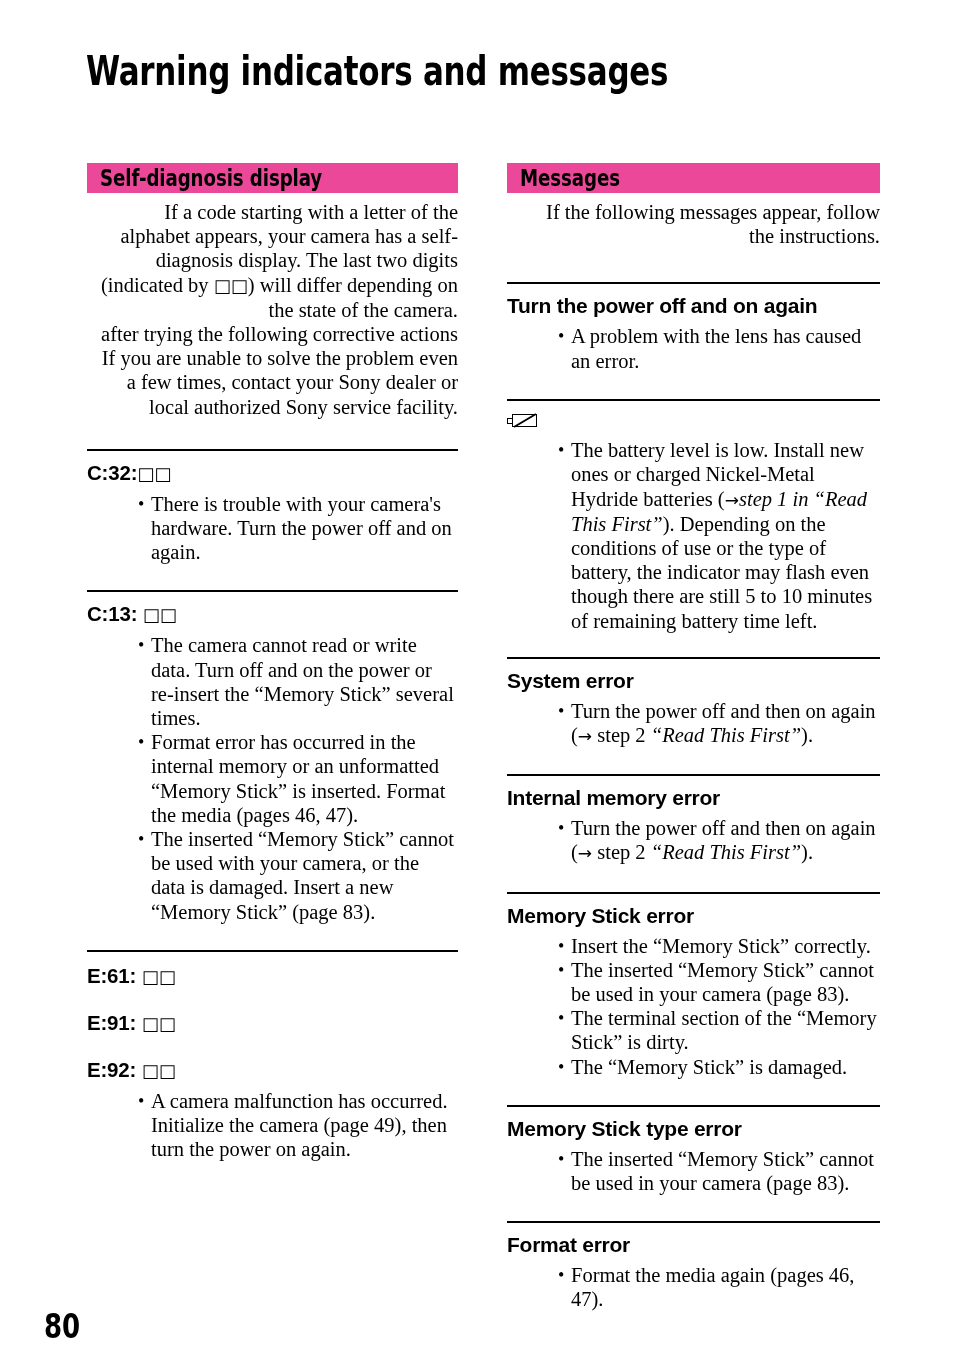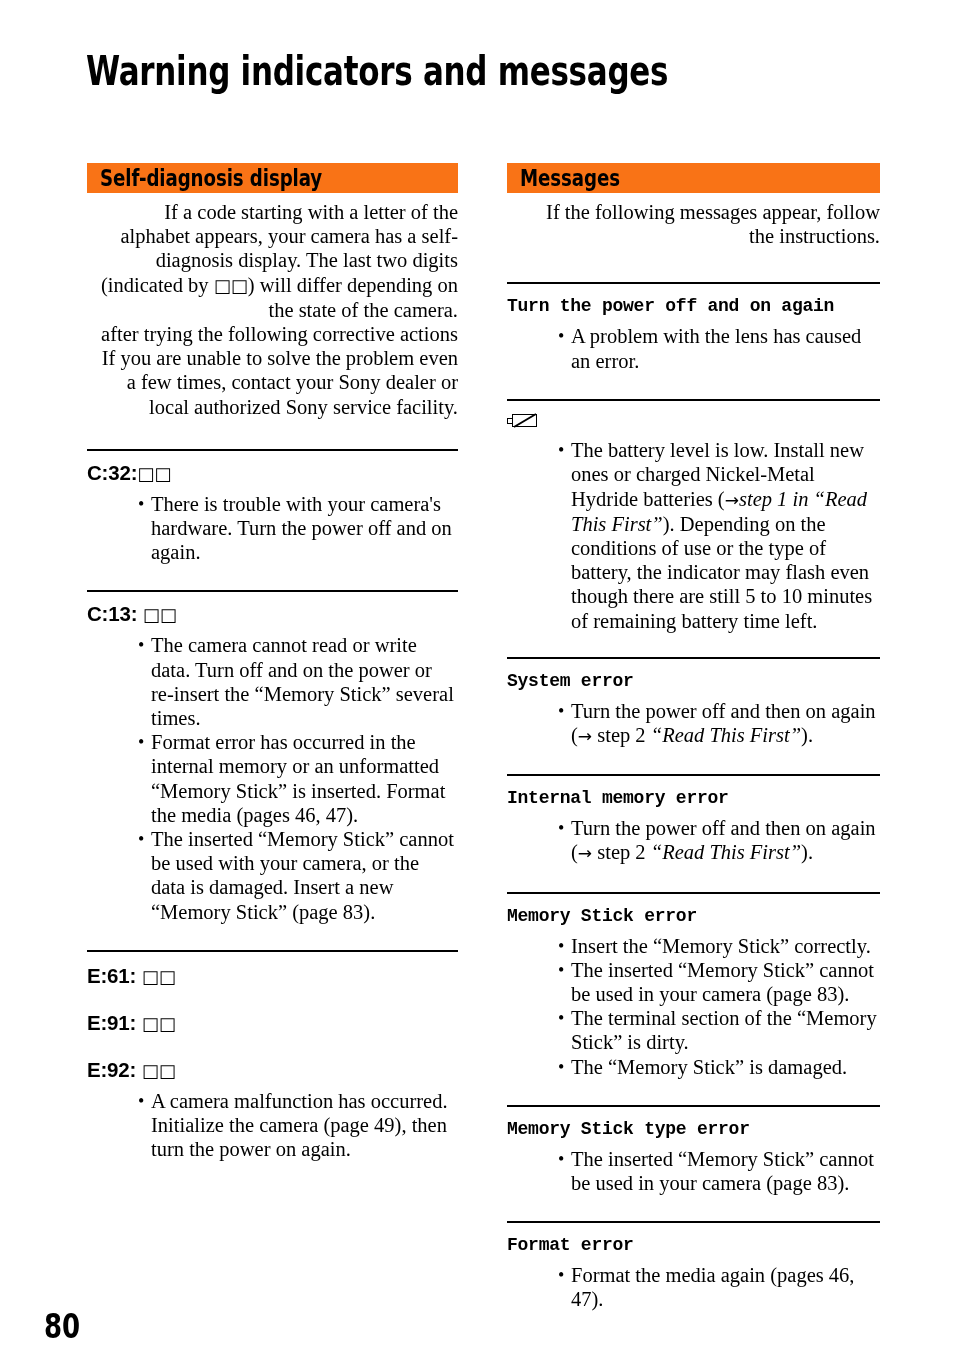--- a/index.html
+++ b/index.html
@@ -42,21 +42,21 @@
   
   .col {
     position: absolute;
     top: 143px;
   }
   .col-left  { left: 87px;  width: 371px; }
   .col-right { left: 507px; width: 373px; }
 
   
   .section-bar {
-    background: #f97316;
+    background: #ec4899;
     height: 30px;
     padding: 0 0 0 13px;
     box-sizing: border-box;
     display: flex;
     align-items: center;
     margin-bottom: 7px;
   }
   .section-bar span {
     font-family: "Liberation Sans Narrow", "DejaVu Sans Condensed", "Liberation Sans", sans-serif;
     font-weight: bold;
@@ -99,23 +99,23 @@
     white-space: nowrap;
   }
   .entry-code .boxes {
     font-family: "DejaVu Sans", sans-serif;
     font-weight: normal;
     font-size: 18px;
     letter-spacing: 0px;
   }
 
   .entry-head {
-    font-family: Liberation Mono, monospace;
-    font-weight: bold;
-    font-size: 18px;
+    font-family: Liberation Sans, sans-serif;
+    font-weight: bold;
+    font-size: 21px;
     line-height: 24px;
     letter-spacing: -0.25px;
   }
 
   ul.bullets {
     list-style: none;
     margin: 0;
     padding: 0 0 0 51px;
     font-family: "Liberation Serif", serif;
     font-size: 20.5px;

